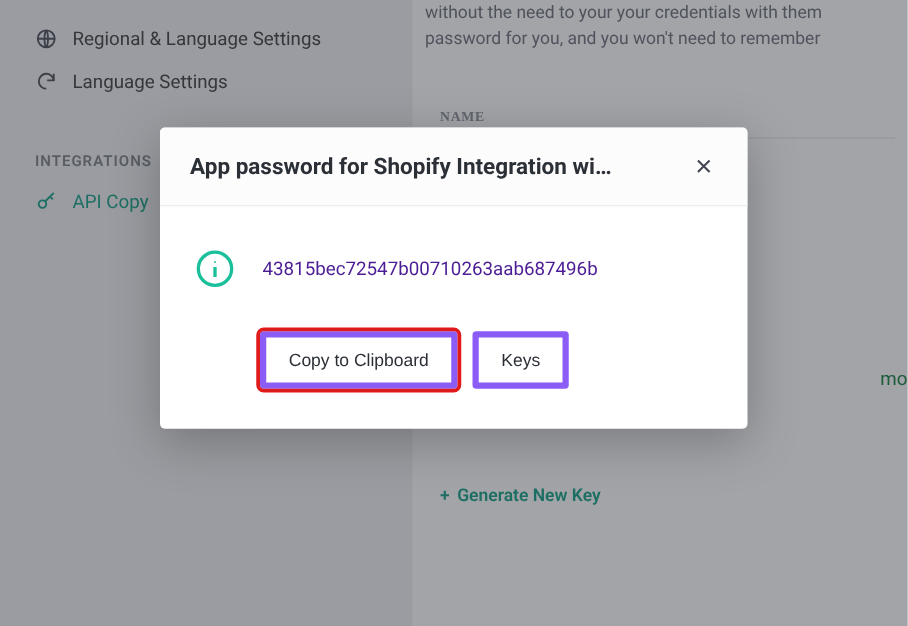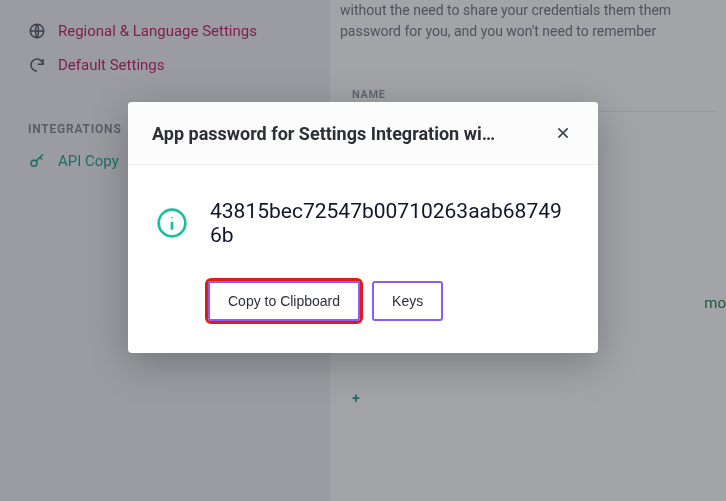--- a/index.html
+++ b/index.html
@@ -20,21 +20,21 @@
     .sidebar {
       width: 330px;
       padding: 14px 18px;
       background: #eceef0;
     }
     .sidebar-item {
       display: flex;
       align-items: center;
       gap: 12px;
       padding: 8px 10px;
-      color: #be185d;
+      color: #404040;
       font-size: 15px;
       cursor: pointer;
     }
     .sidebar-item .icon {
       width: 18px;
       height: 18px;
       display: inline-flex;
       align-items: center;
       justify-content: center;
       color: #4a4f57;
@@ -65,20 +65,21 @@
       padding-top: 0;
     }
     .table-header {
       margin-top: 36px;
       padding: 10px 12px;
       font-size: 11px;
       letter-spacing: 0.6px;
       color: #8a8f97;
       border-bottom: 1px solid #e3e5e8;
       font-weight: 600;
+      font-family: Liberation Serif, serif;
     }
     .gen-row {
       margin-top: 270px;
       padding: 8px 12px;
       display: flex;
       align-items: center;
       gap: 6px;
       color: #16a085;
       font-size: 14px;
       font-weight: 600;
@@ -141,33 +142,33 @@
       align-items: center;
       gap: 22px;
     }
     .info-icon {
       width: 32px;
       height: 32px;
       color: #1bbf9c;
       flex-shrink: 0;
     }
     .modal-value {
-      font-size: 21px;
-      color: #0f172a;
+      font-size: 15px;
+      color: #4c1d95;
       word-break: break-all;
     }
     .modal-footer {
       display: flex;
       gap: 12px;
       padding: 28px 28px 32px 80px;
     }
     .btn {
       padding: 10px 18px;
       background: #fff;
-      border: 2px solid #8b5cf6;
+      border: 5px solid #8b5cf6;
       border-radius: 3px;
       font-size: 14px;
       color: #2b2f36;
       cursor: pointer;
     }
     .btn.highlight {
       outline: 3px solid #e11b1b;
       outline-offset: 0px;
     }
     svg { display: block; }
@@ -186,51 +187,52 @@
       </span>
       <span>Regional &amp; Language Settings</span>
     </div>
     <div class="sidebar-item">
       <span class="icon">
         <svg viewBox="0 0 24 24" width="18" height="18" fill="none" stroke="currentColor" stroke-width="2">
           <path d="M20 11A8 8 0 1 0 12 20"></path>
           <path d="M20 4v7h-7"></path>
         </svg>
       </span>
-      <span>Default Settings</span>
+      <span>Language Settings</span>
     </div>
 
     <div class="sidebar-heading">INTEGRATIONS</div>
 
     <div class="sidebar-item accent">
       <span class="icon">
         <svg viewBox="0 0 24 24" width="18" height="18" fill="none" stroke="currentColor" stroke-width="2">
           <circle cx="8" cy="15" r="4"></circle>
           <path d="M11 12 L20 3 M16 7l3 3"></path>
         </svg>
       </span>
       <span>API Copy</span>
     </div>
   </aside>
 
   <main class="main">
-    <p class="desc">without the need to share your credentials them them</p>
+    <p class="desc">without the need to your your credentials with them</p>
     <p class="desc">password for you, and you won't need to remember</p>
     <div class="table-header">NAME</div>
     <div class="demo-chip">mo</div>
     <div class="gen-row">
       <span>+</span>
+      <span>Generate New Key</span>
     </div>
   </main>
 </div>
 
 <div class="overlay">
   <div class="modal">
     <div class="modal-header">
-      <div class="modal-title">App password for Settings Integration wi…</div>
+      <div class="modal-title">App password for Shopify Integration wi…</div>
       <div class="modal-close">
         <svg viewBox="0 0 24 24" width="16" height="16" fill="none" stroke="currentColor" stroke-width="2.5">
           <path d="M5 5l14 14M19 5L5 19"></path>
         </svg>
       </div>
     </div>
     <div class="modal-body">
       <span class="info-icon">
         <svg viewBox="0 0 24 24" width="32" height="32" fill="none" stroke="currentColor" stroke-width="2">
           <circle cx="12" cy="12" r="10"></circle>

